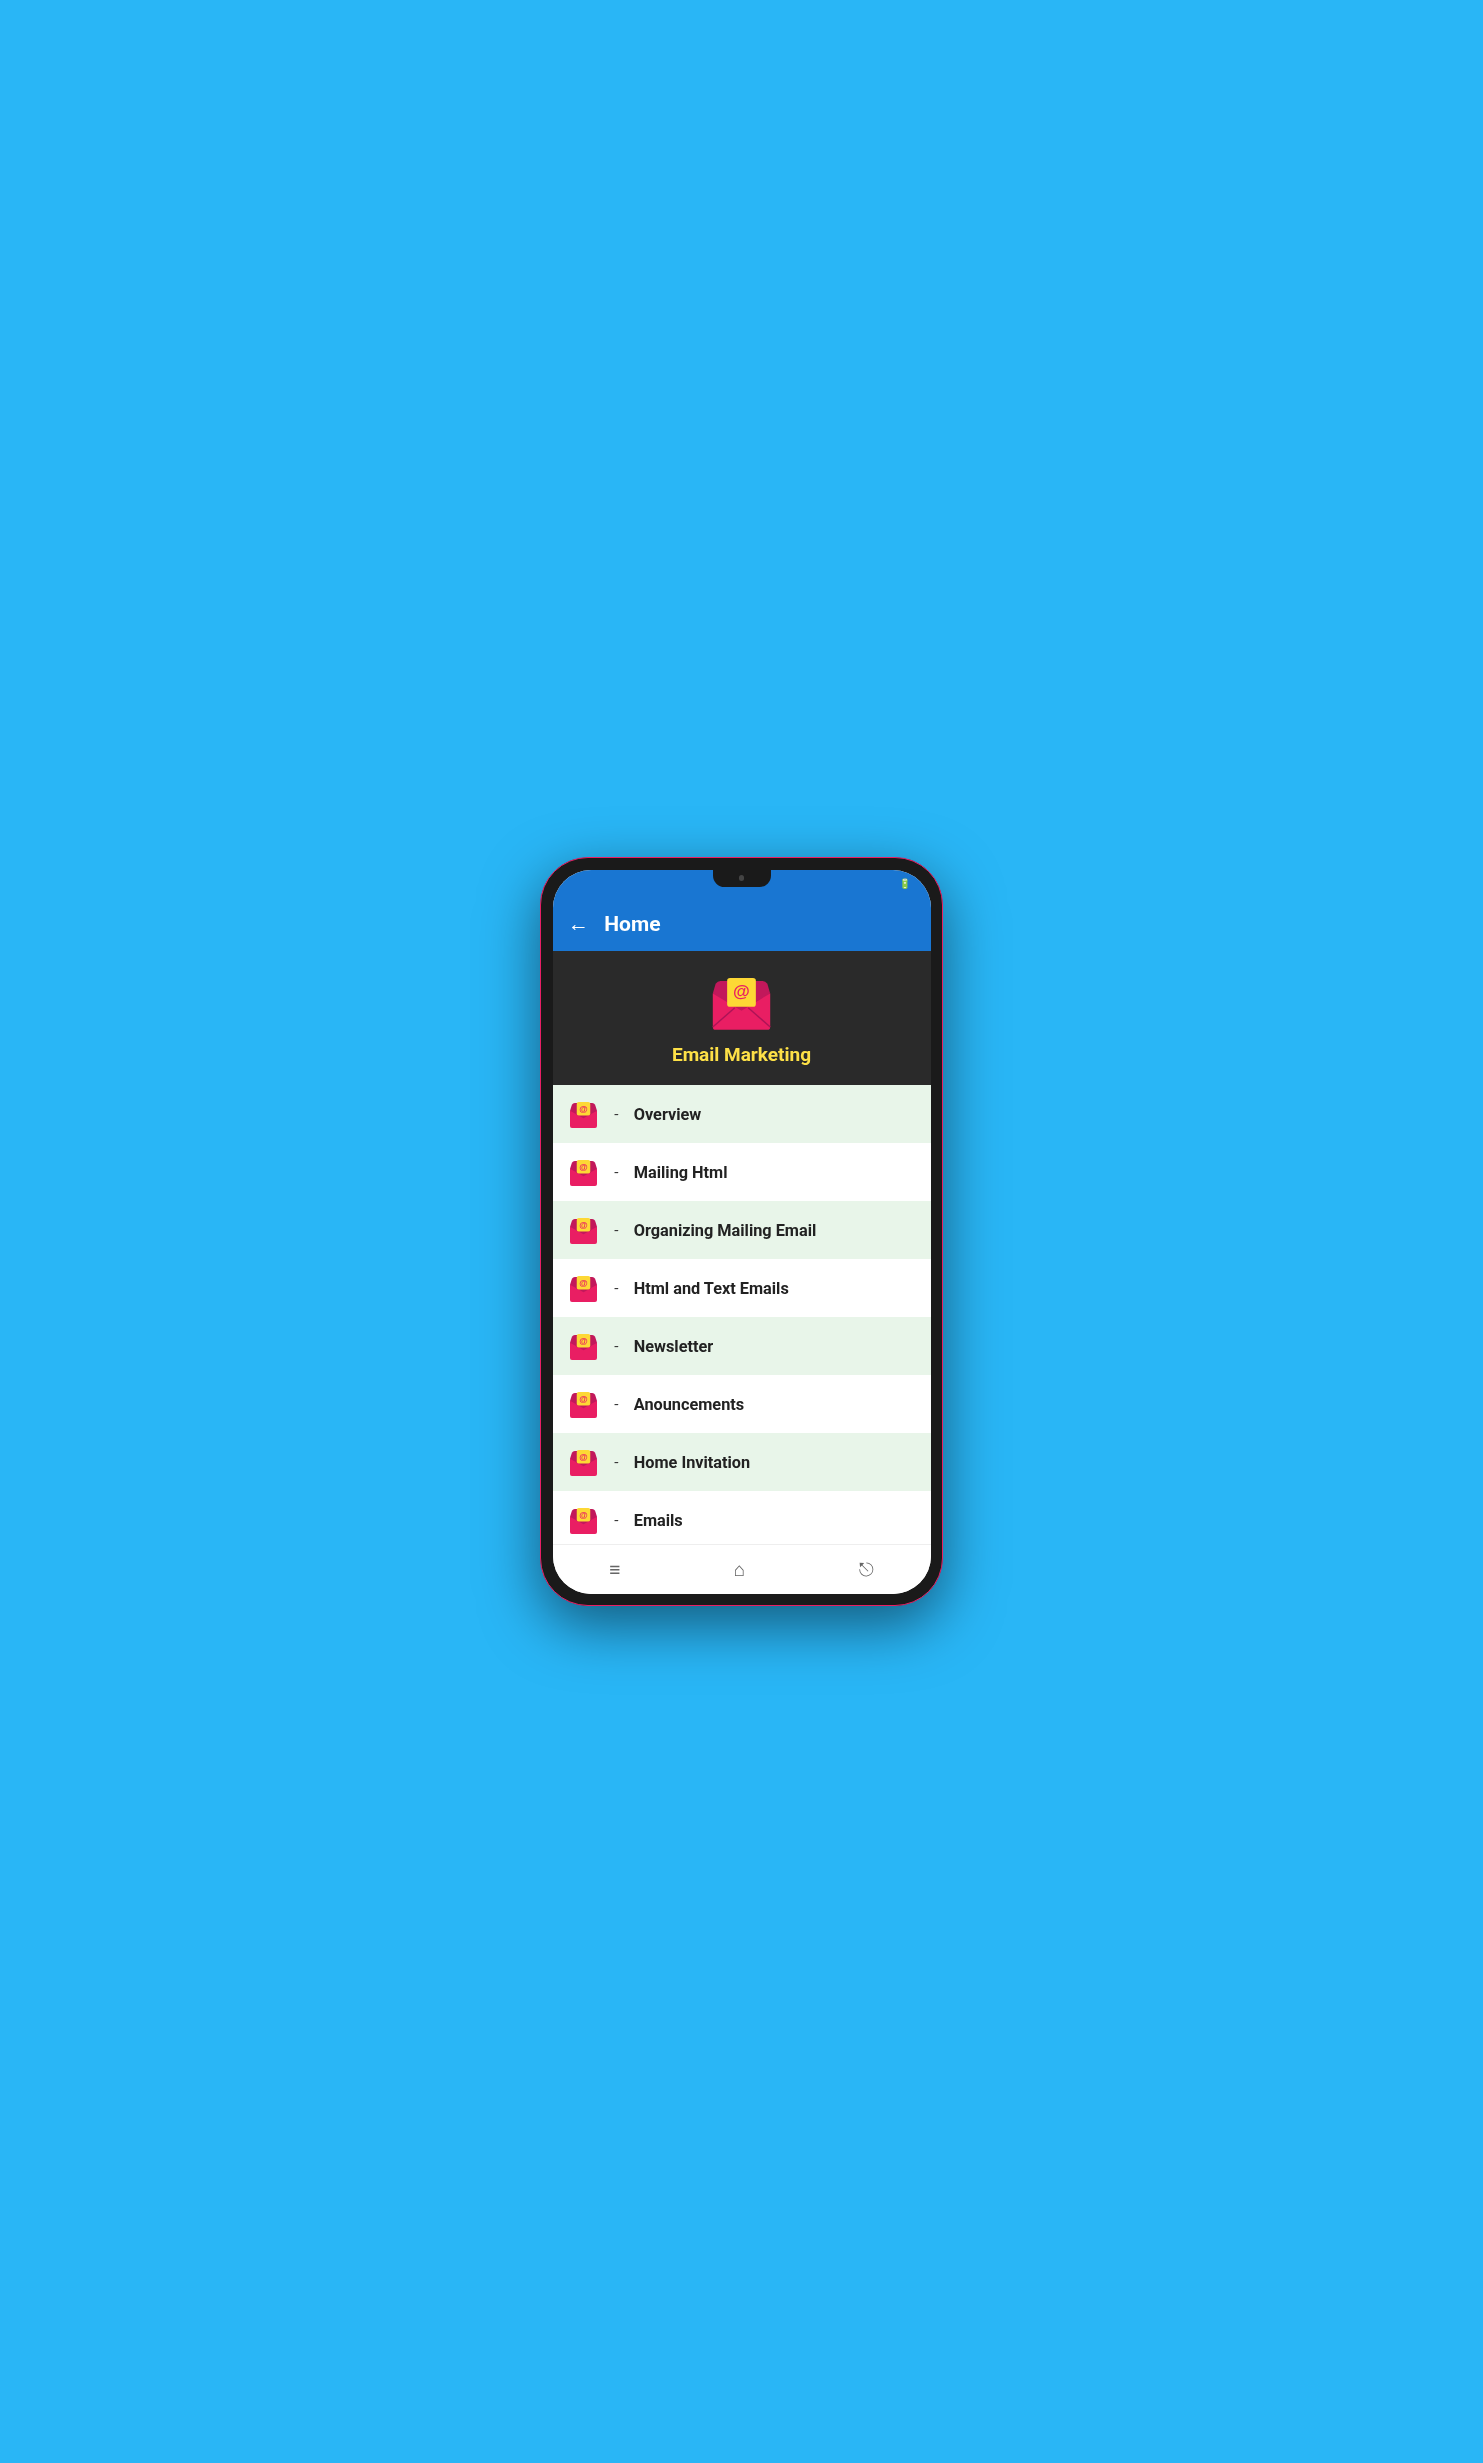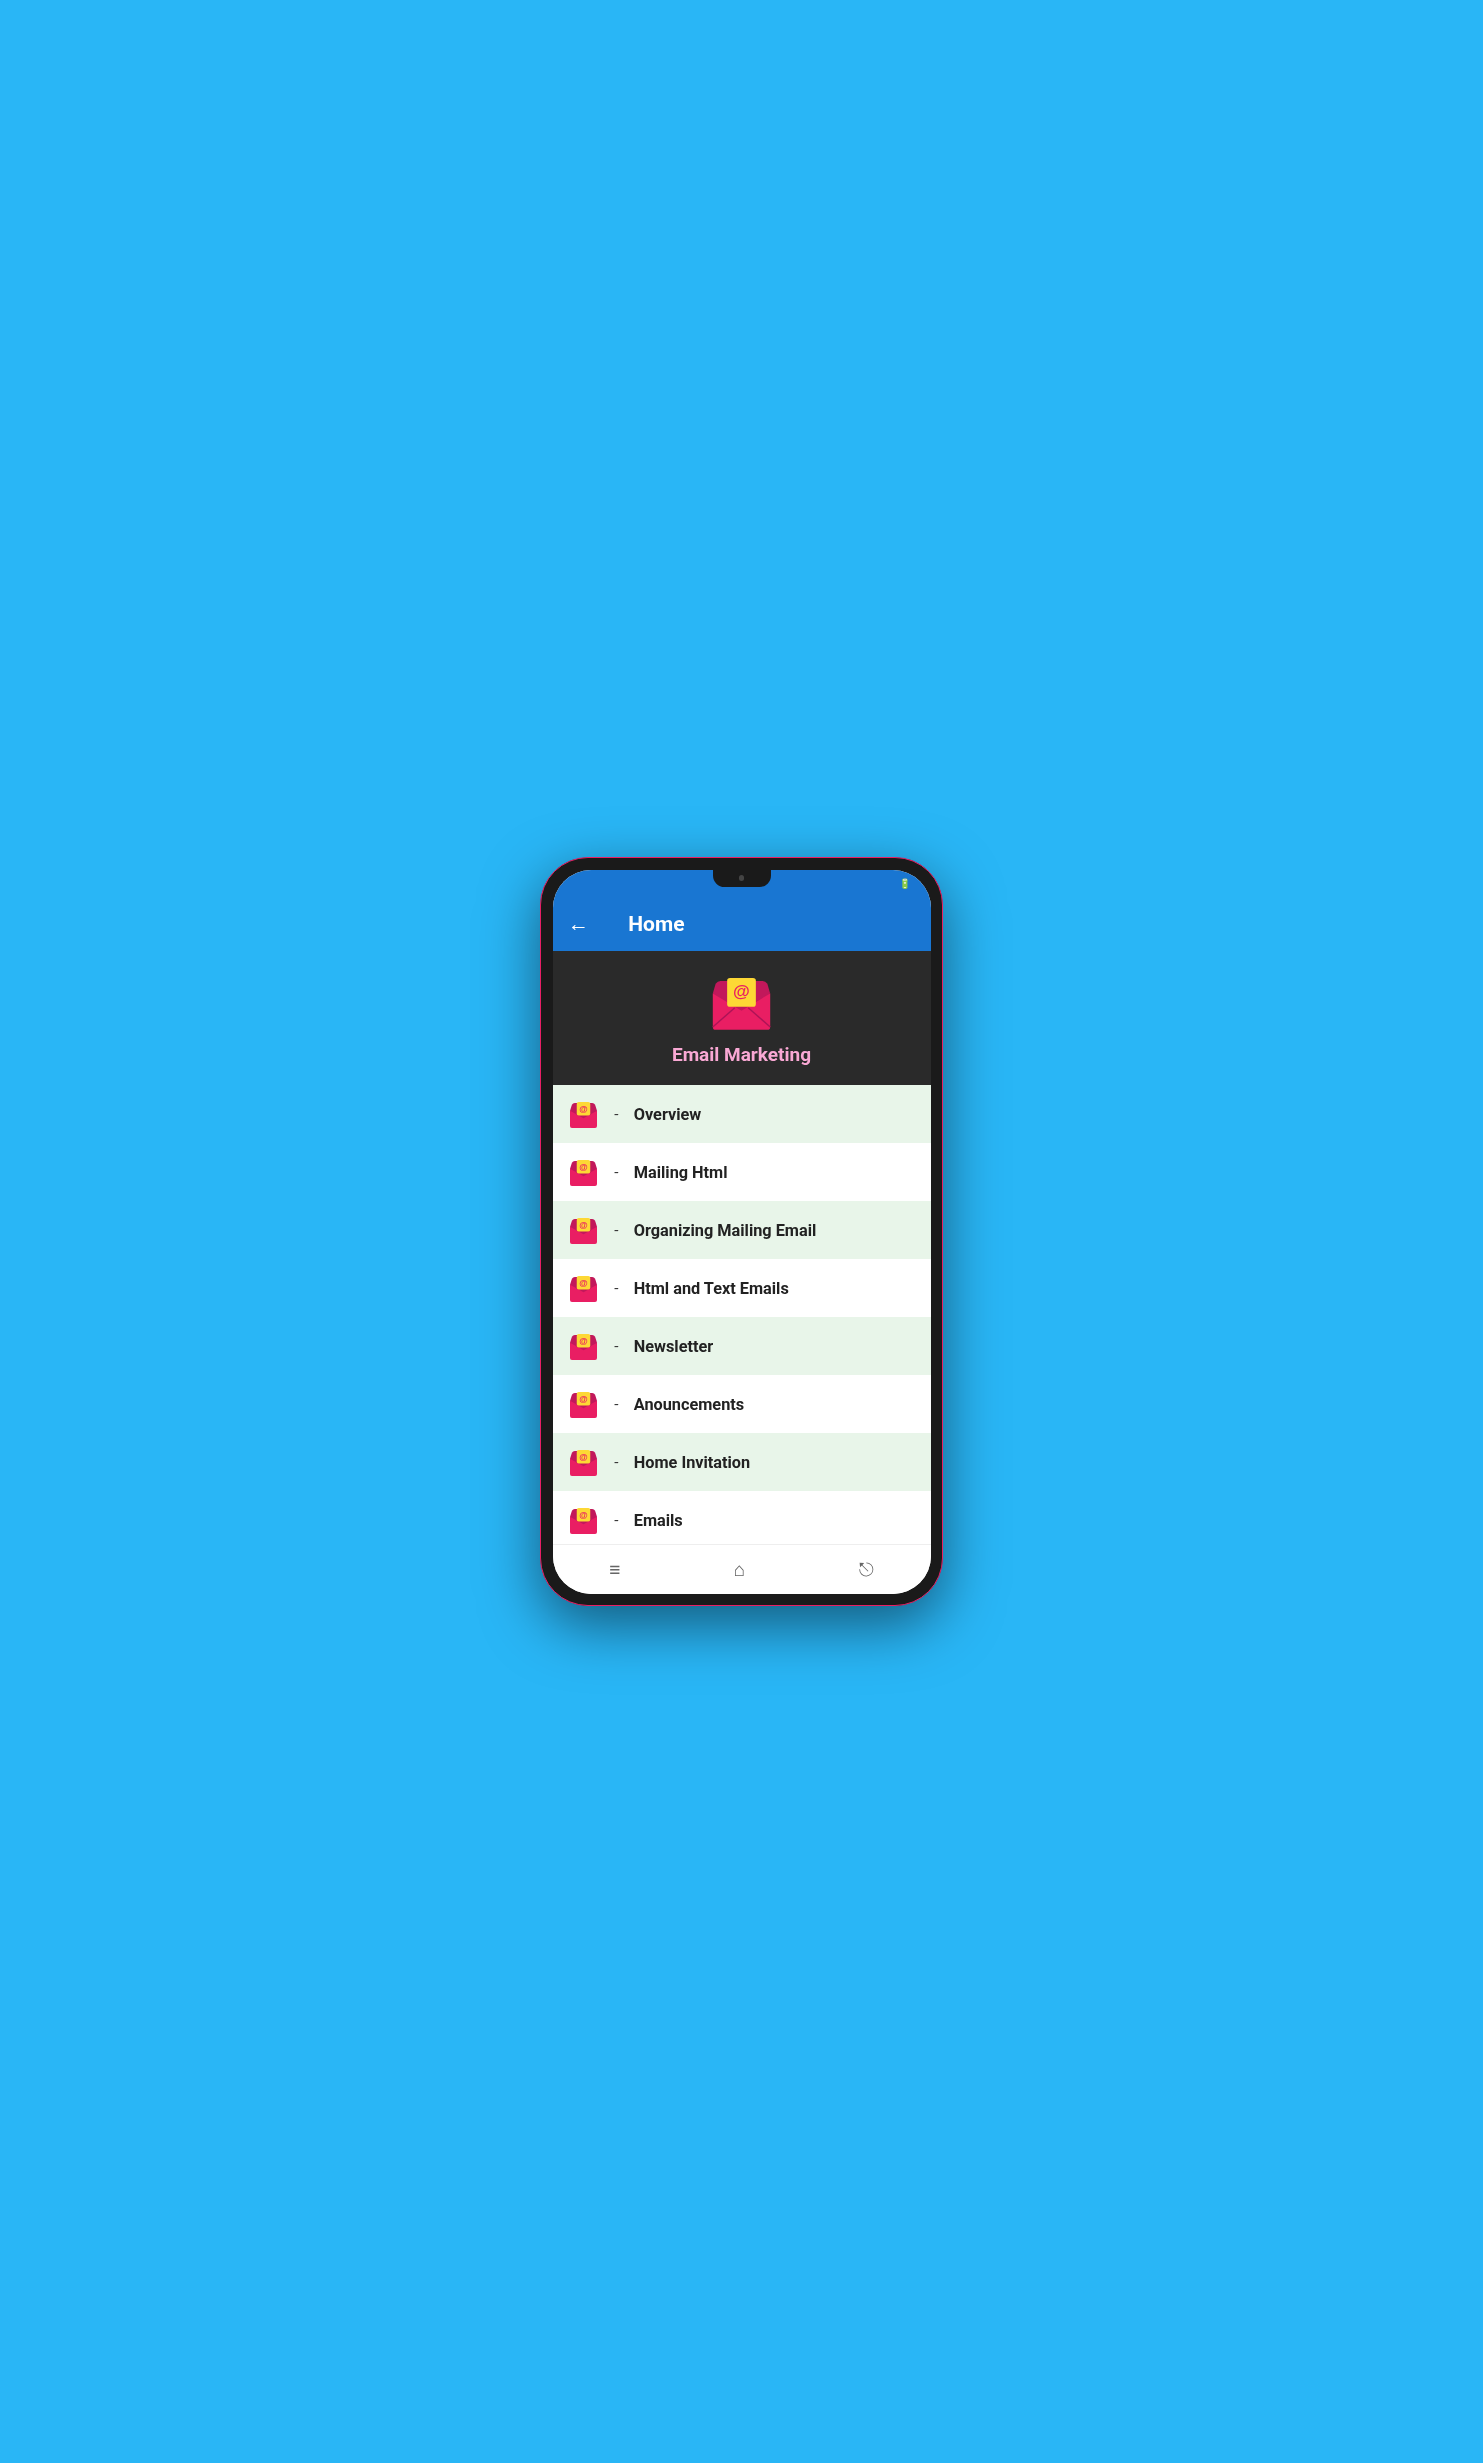--- a/index.html
+++ b/index.html
@@ -84,21 +84,20 @@
     .back-arrow {
       color: white;
       font-size: 21px;
       cursor: pointer;
     }
 
     .app-bar-title {
       color: white;
       font-size: 21px;
       font-weight: bold;
-      margin-left: 24px;
     }
 
     
     .header-section {
       background: #2a2a2a;
       padding: 23px 15.4px 19px;
       display: flex;
       flex-direction: column;
       align-items: center;
       gap: 11.5px;
@@ -110,21 +109,21 @@
       position: relative;
     }
 
     
     .envelope-svg {
       width: 67px;
       height: 58px;
     }
 
     .header-title {
-      color: #f9a8d4;
+      color: #fde047;
       font-size: 19px;
       font-weight: bold;
     }
 
     
     .list-container {
       flex: 1;
       overflow-y: auto;
       background: white;
     }

